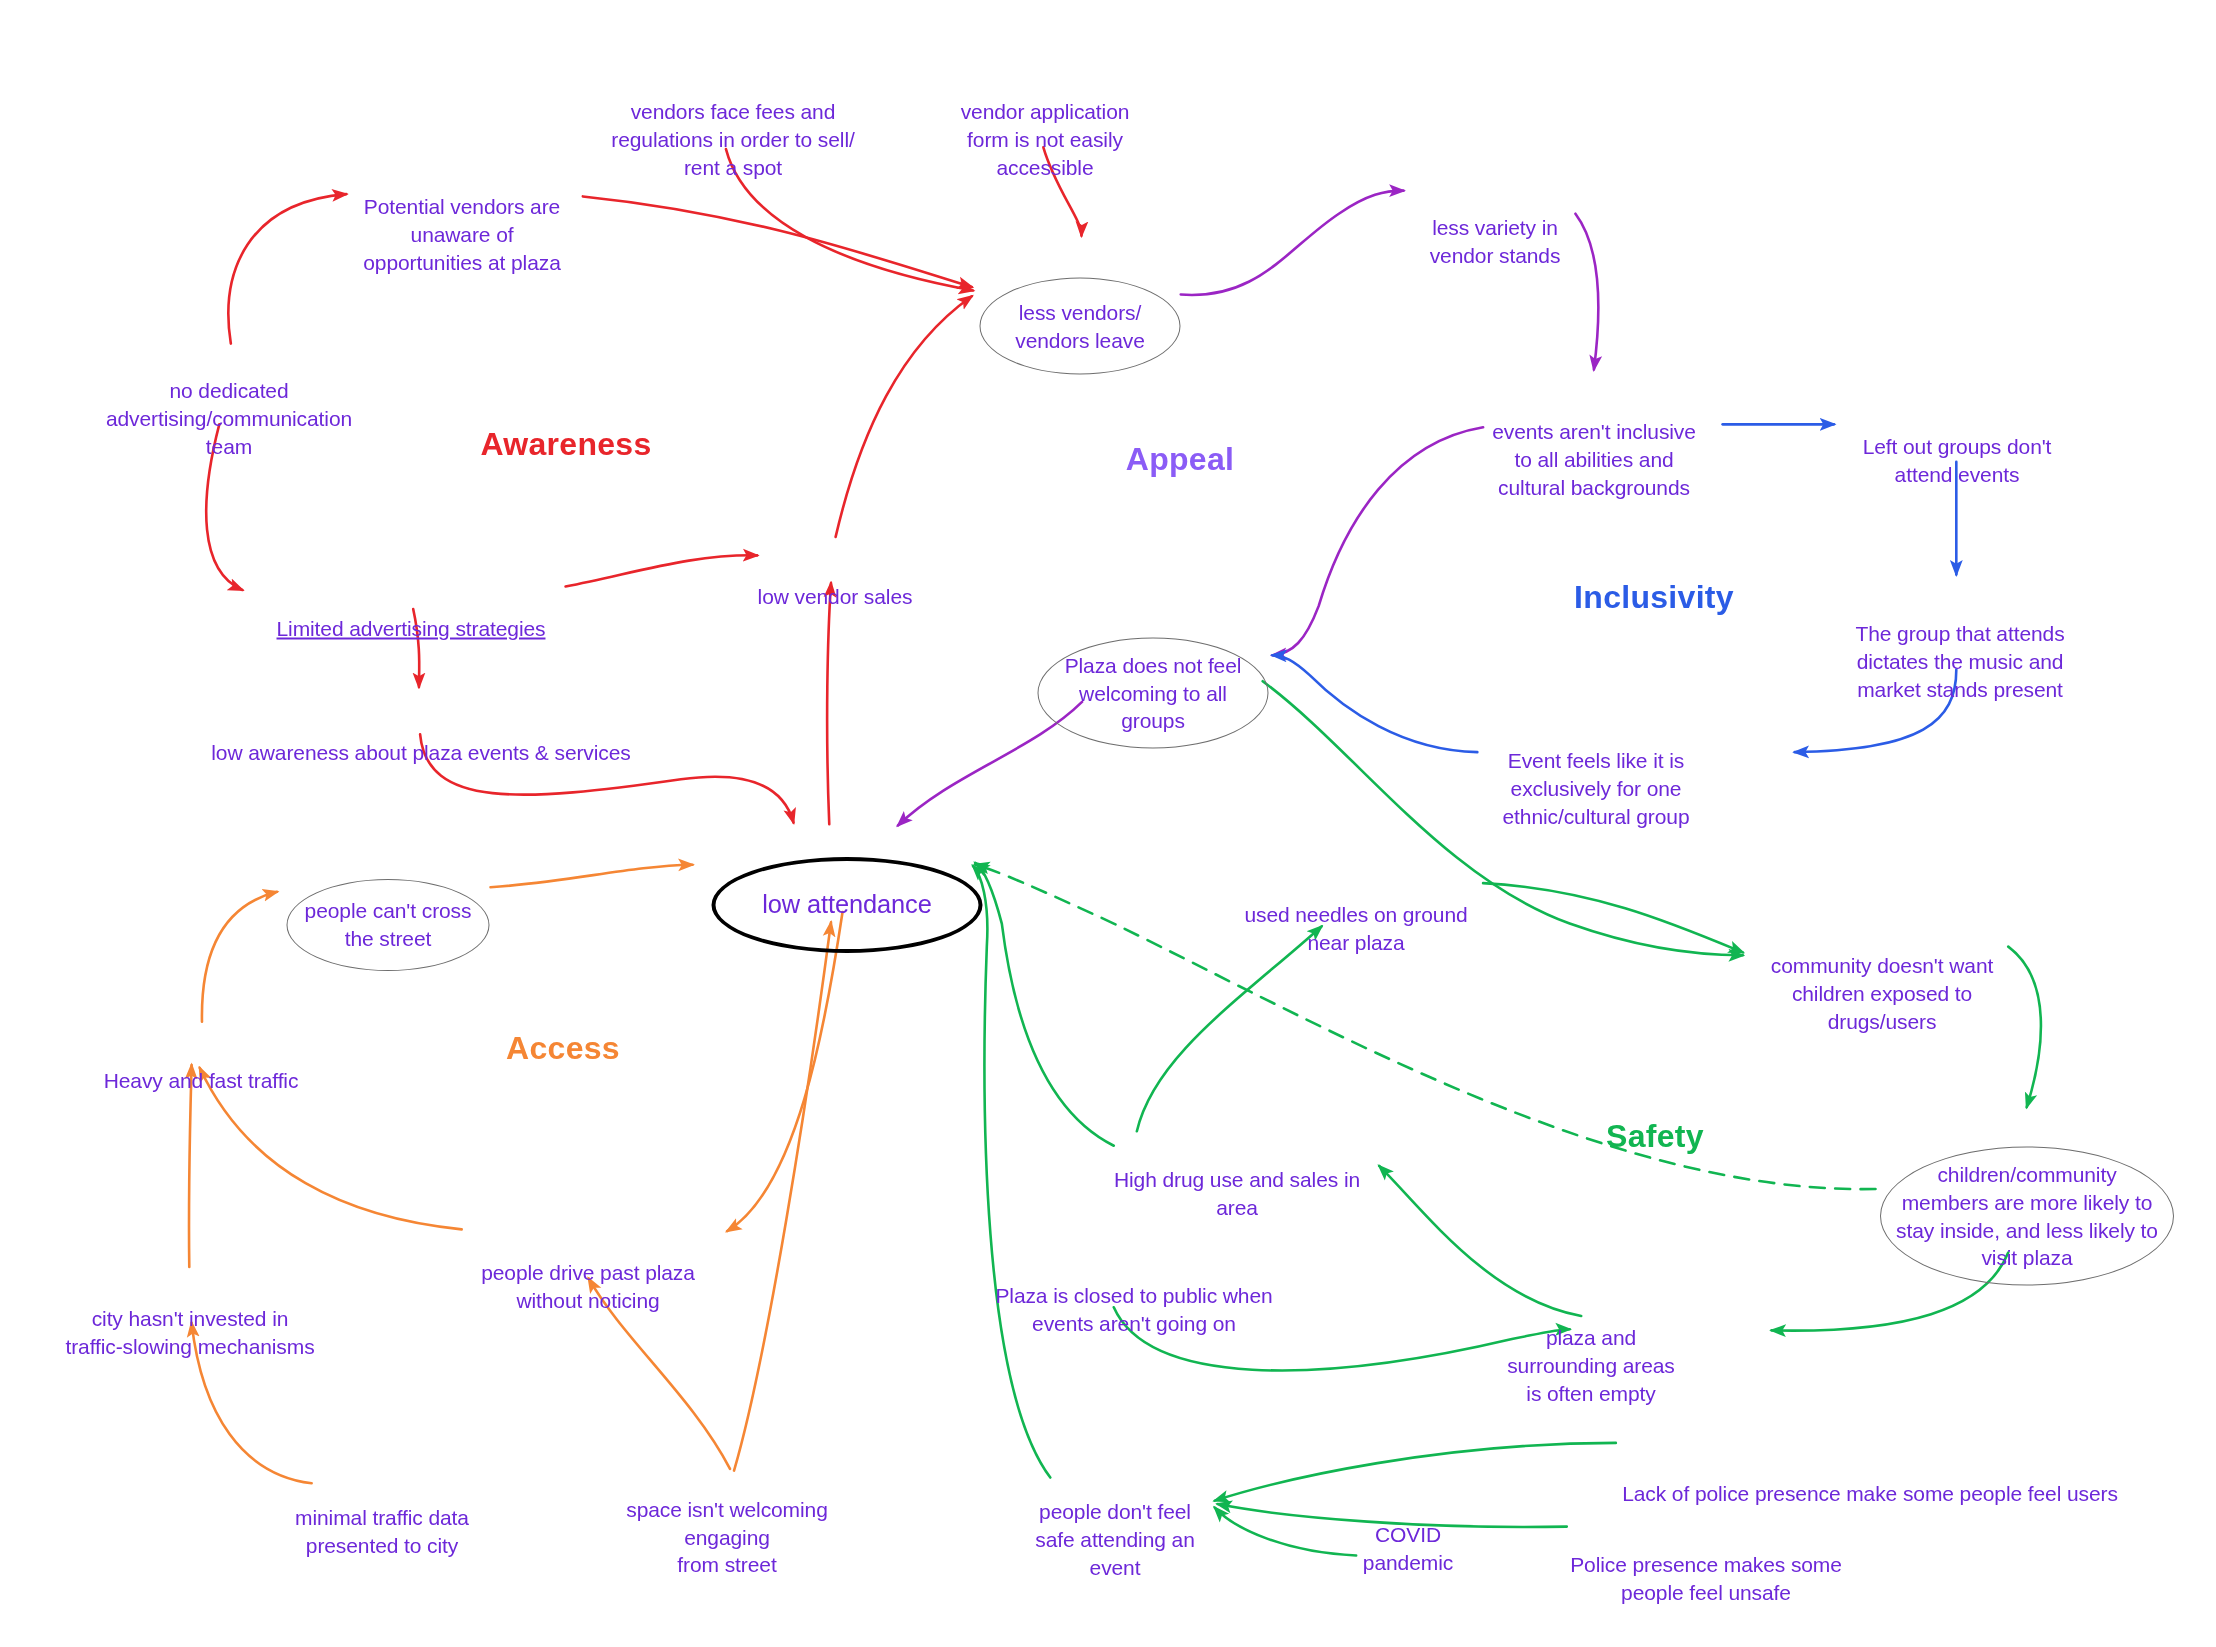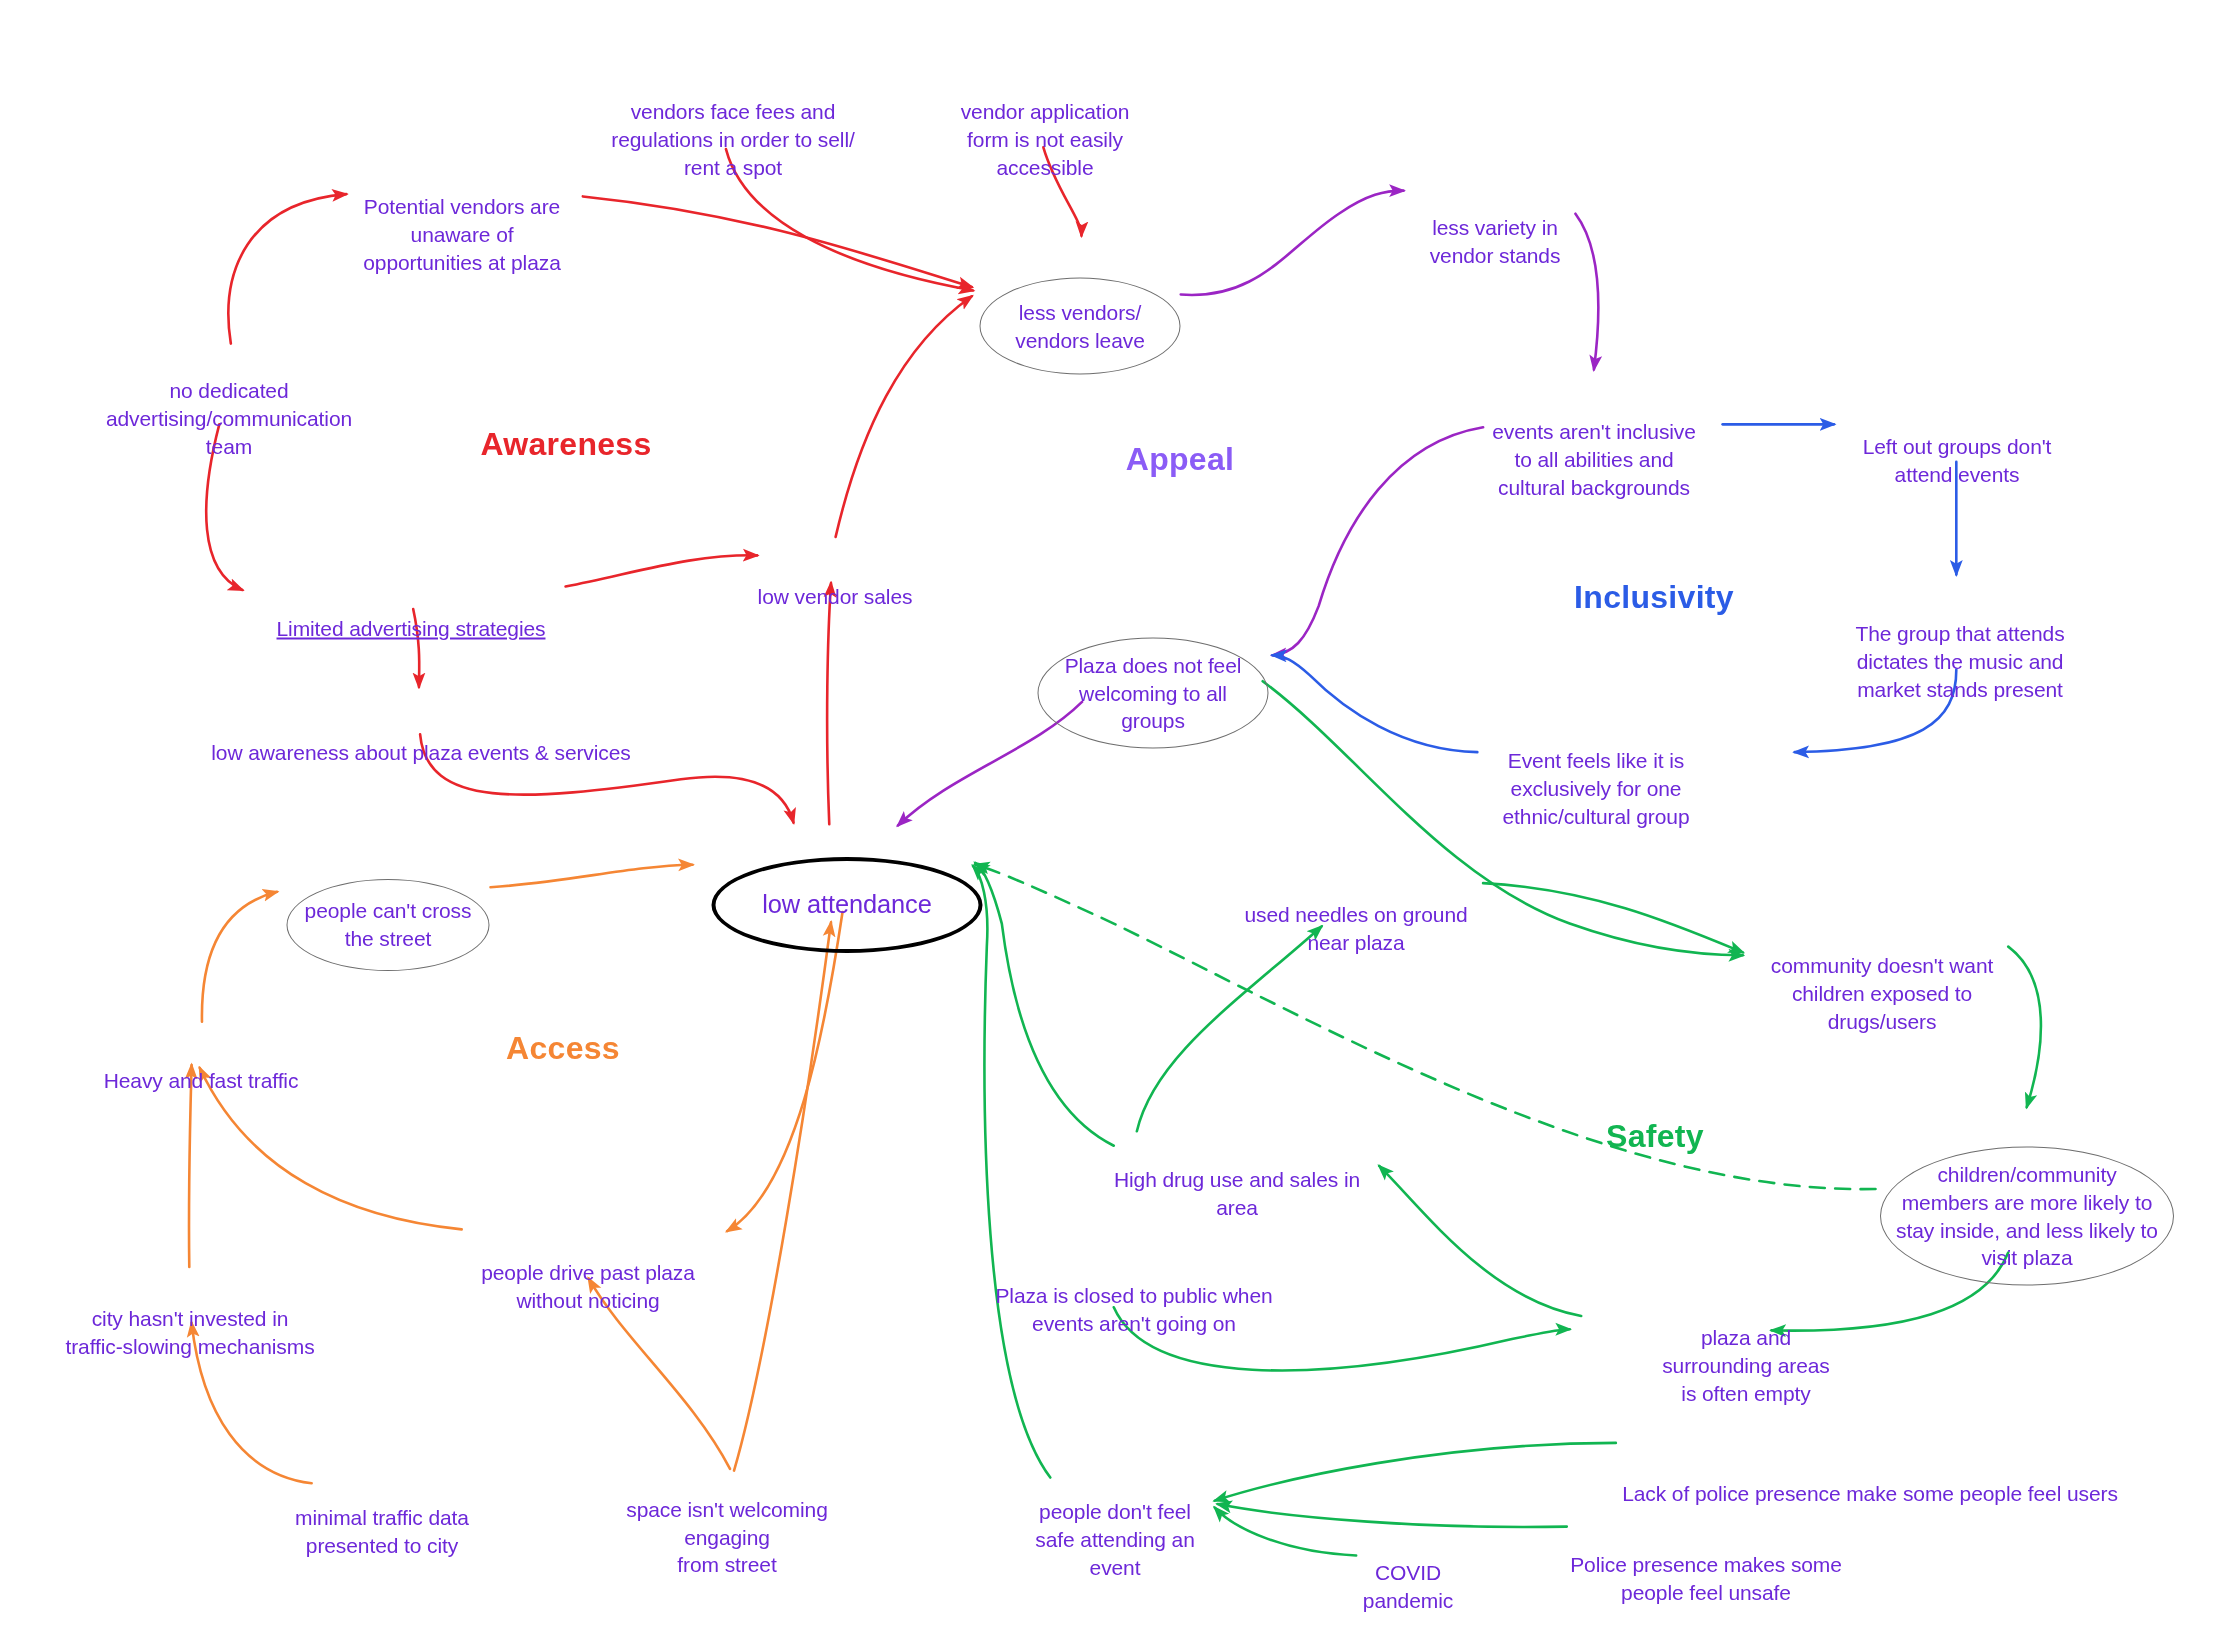--- a/index.html
+++ b/index.html
@@ -164,34 +164,34 @@
 drugs/users</div>
       <div class="node plain" style="left: 201px; top: 1044px; width: 225px; height: 35px;">Heavy and fast traffic</div>
       <div class="node plain" style="left: 1237px; top: 1157px; width: 260px; height: 63px;">High drug use and sales in
 area</div>
       <div class="node plain" style="left: 190px; top: 1296px; width: 260px; height: 63px;">city hasn't invested in
 traffic-slowing mechanisms</div>
       <div class="node plain" style="left: 588px; top: 1250px; width: 242px; height: 63px;">people drive past plaza
 without noticing</div>
       <div class="node plain" style="left: 1134px; top: 1273px; width: 300px; height: 63px;">Plaza is closed to public when
 events aren't going on</div>
-      <div class="node plain" style="left: 1746px; top: 1330px; width: 190px; height: 92px;">plaza and
+      <div class="node plain" style="left: 1591px; top: 1330px; width: 190px; height: 92px;">plaza and
 surrounding areas
 is often empty</div>
       <div class="node plain" style="left: 382px; top: 1495px; width: 196px; height: 63px;">minimal traffic data
 presented to city</div>
       <div class="node plain" style="left: 727px; top: 1501px; width: 283px; height: 63px;">space isn't welcoming engaging
 from street</div>
       <div class="node plain" style="left: 1115px; top: 1504px; width: 185px; height: 92px;">people don't feel
 safe attending an
 event</div>
       <div class="node plain" style="left: 1870px; top: 1457px; width: 508px; height: 35px;">Lack of police presence make some people feel users</div>
       <div class="node plain" style="left: 1706px; top: 1542px; width: 277px; height: 63px;">Police presence makes some
 people feel unsafe</div>
-      <div class="node plain" style="left: 1408px; top: 1550px; width: 127px; height: 63px;">COVID
+      <div class="node plain" style="left: 1408px; top: 1512px; width: 127px; height: 63px;">COVID
 pandemic</div>
     </div>
   <div id="label-layer">
       <div class="cat-label" style="left: 566px; top: 444px; color: rgb(232, 37, 43);">Awareness</div>
       <div class="cat-label" style="left: 1180px; top: 459px; color: #8b5cf6;">Appeal</div>
       <div class="cat-label" style="left: 1654px; top: 597px; color: rgb(43, 92, 230);">Inclusivity</div>
       <div class="cat-label" style="left: 563px; top: 1048px; color: rgb(245, 134, 52);">Access</div>
       <div class="cat-label" style="left: 1655px; top: 1136px; color: rgb(17, 181, 81);">Safety</div>
     </div>
 

